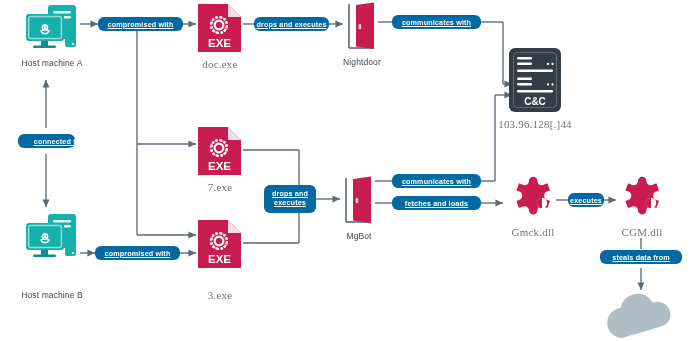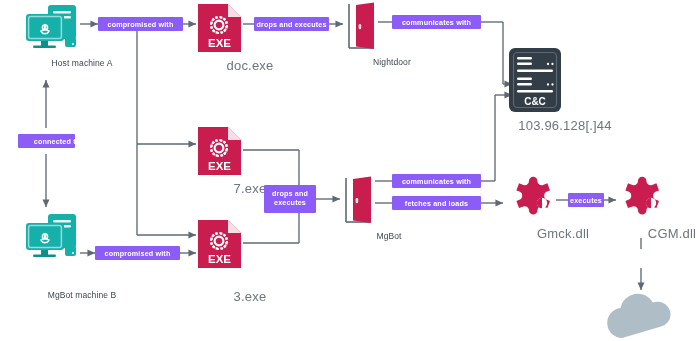--- a/index.html
+++ b/index.html
@@ -13,44 +13,44 @@
   #stage{position:absolute;left:0;top:0;width:696px;height:341px;}
   .node{position:absolute;}
   .caption{
     position:absolute;
     text-align:center;
     color:#3e4750;
     font-size:8.5px;
     font-family:"Liberation Sans", sans-serif;
     white-space:nowrap;
     letter-spacing:.1px;
-    margin-left:30px;
   }
   .caption.mono{
-    font-family:Liberation Sans, sans-serif;
-    font-size:13px;
+    font-family:Liberation Serif, serif;
+    font-size:11px;
     color:#6d757d;
     letter-spacing:.2px;
   }
   .pill{
     position:absolute;
-    background:#8b5cf6;
+    background:#0369a1;
     color:#ffffff;
-    border-radius:1px;
+    border-radius:6px;
     font-size:7.2px;
     font-weight:bold;
     text-align:center;
     display:flex;
     align-items:center;
     justify-content:center;
     line-height:1.25;
     letter-spacing:.15px;
     padding:0 7px;
     box-sizing:border-box;
     white-space:nowrap;
+    text-decoration:underline;
   }
   .pill.two{white-space:normal;line-height:1.2;padding:0 6px;}
   svg{display:block;}
 </style>
 </head>
 <body>
 
 <div id="stage">
 
   <svg width="696" height="341" style="position:absolute;left:0;top:0;">
@@ -145,21 +145,21 @@
           <path d="M0.6,-3.4 a4.6,4.6 0 0 0 4.0,6.9"></path>
           <path d="M-4.0,3.8 a4.6,4.6 0 0 0 8.0,0"></path>
         </g>
       </g>
       <rect x="17" y="37" width="7" height="5" fill="#0f8f8c"></rect>
       <rect x="9" y="41.4" width="23" height="2.6" rx="1.3" fill="#0f8f8c"></rect>
       <rect x="41" y="33" width="11" height="10" rx="2" fill="#16b0ab"></rect>
       <circle cx="49" cy="40" r="1" fill="#ffffff"></circle>
     </svg>
   </div>
-  <div class="caption" style="left:0px;top:290px;width:104px;">MgBot machine B</div>
+  <div class="caption" style="left:0px;top:290px;width:104px;">Host machine B</div>
 
   <div class="node" style="left:196px;top:2px;">
     <svg width="47" height="52" viewBox="0 0 47 52">
       <path d="M2,2 h30 l13,13 v35 h-43 z" fill="#c81d4e"></path>
       <path d="M32,2 l13,13 h-13 z" fill="#ffffff" opacity=".85"></path>
       <g transform="translate(23,23)" fill="none" stroke="#ffffff" stroke-width="2.1">
         <circle cx="0" cy="0" r="4.4"></circle>
         <path d="M-8.6,-2.4 h2.4 M8.6,-2.4 h-2.4 M-8.6,2.4 h2.4 M8.6,2.4 h-2.4
                  M-2.4,-8.6 v2.4 M2.4,-8.6 v2.4 M-2.4,8.6 v-2.4 M2.4,8.6 v-2.4
                  M-6.4,-6.4 l1.7,1.7 M6.4,-6.4 l-1.7,1.7 M-6.4,6.4 l1.7,-1.7 M6.4,6.4 l-1.7,-1.7"></path>
@@ -288,14 +288,15 @@
   <div class="pill" style="left:254px;top:17px;width:75px;height:14px;">drops and executes</div>
 
   <div class="pill" style="left:392px;top:15px;width:89px;height:14px;">communicates with</div>
 
   <div class="pill" style="left:392px;top:174px;width:89px;height:14px;">communicates with</div>
 
   <div class="pill" style="left:392px;top:196px;width:89px;height:14px;">fetches and loads</div>
 
   <div class="pill" style="left:568px;top:193px;width:36px;height:14px;">executes</div>
 
+  <div class="pill" style="left:600px;top:250px;width:82px;height:14px;">steals data from</div>
 
 </div>
 
 </body></html>

